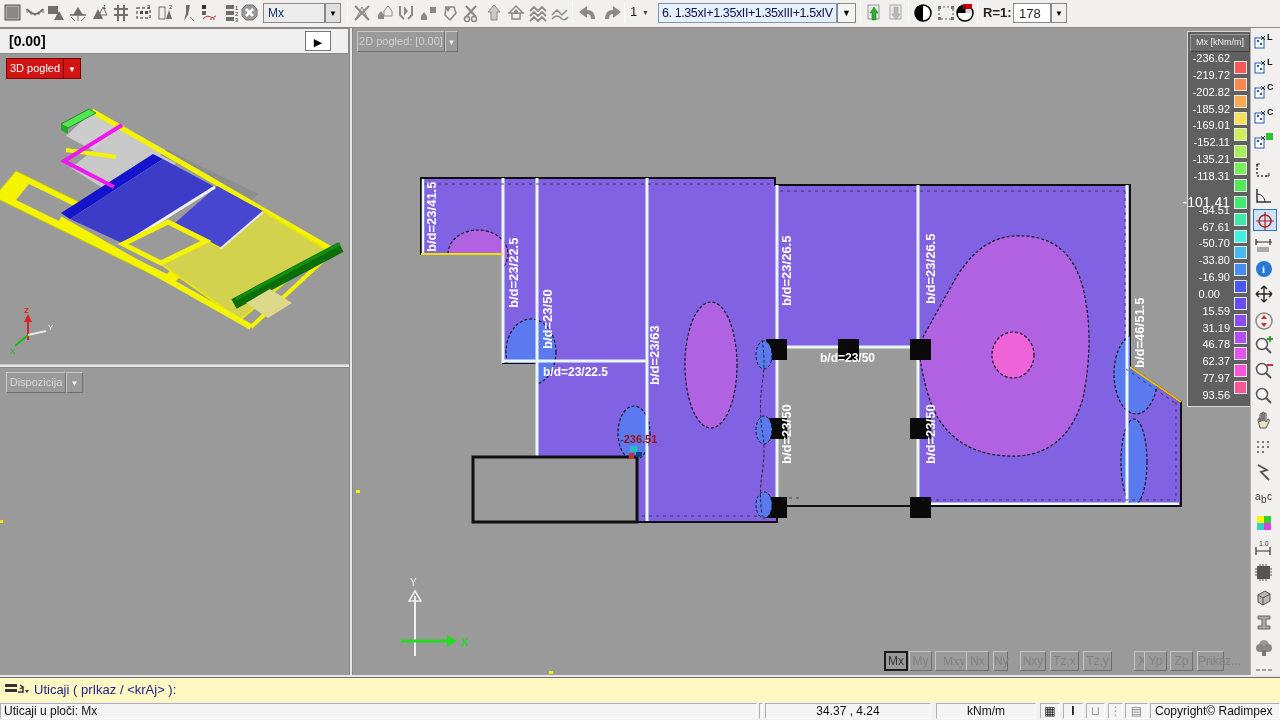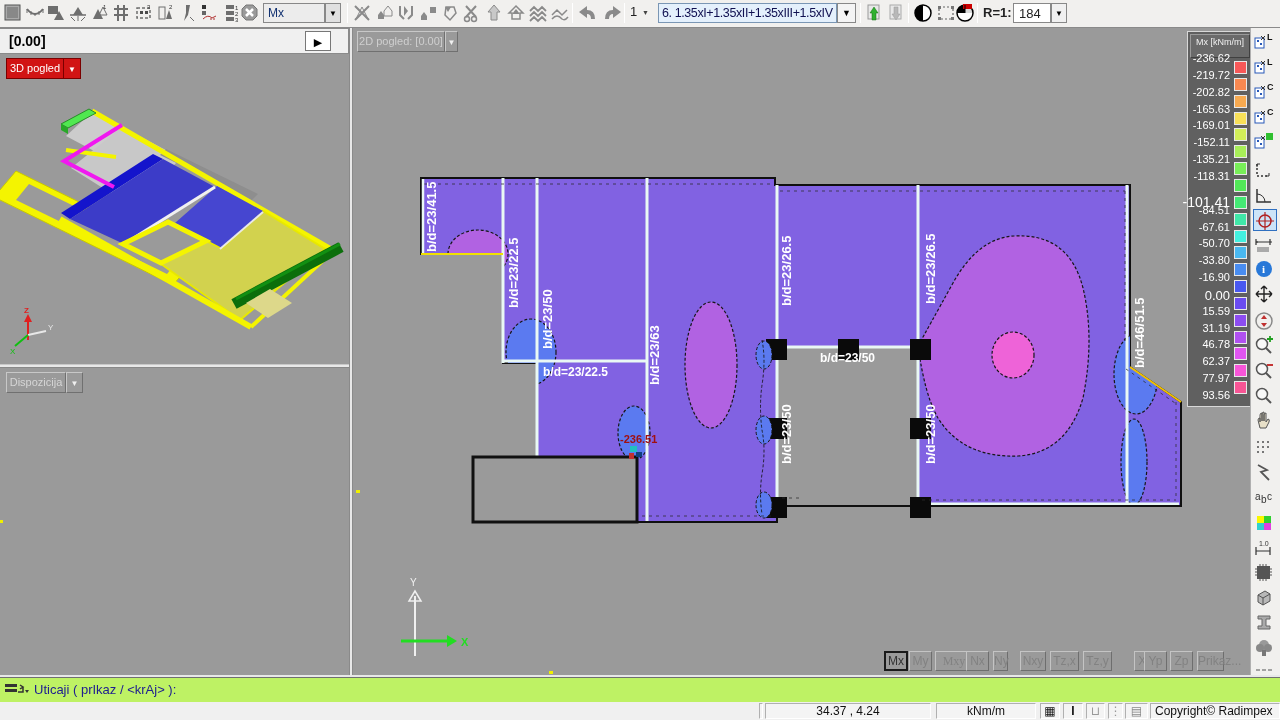--- a/index.html
+++ b/index.html
@@ -9,21 +9,21 @@
 #toolbar{left:0;top:0;width:1280px;height:28px;background:#f1f0ee;border-bottom:1px solid #8a8a8a;}
 .sep{position:absolute;top:3px;width:1px;height:20px;background:#b8b8b8;border-right:1px solid #fff;}
 .ticon{position:absolute;top:3px;width:20px;height:20px;}
 #leftpanel{left:0;top:28px;width:350px;height:649px;background:#9a9a9a;}
 #lptitle{left:0;top:28px;width:349px;height:26px;background:#f0f0f0;border:1px solid #8a8a8a;border-left:none;}
 #vdiv{left:349px;top:28px;width:4px;height:649px;background:#e8e8e8;border-left:1px solid #8a8a8a;border-right:1px solid #8a8a8a;}
 #hdiv3d{left:0;top:364px;width:349px;height:4px;background:#e8e8e8;border-top:1px solid #c8c8c8;border-bottom:1px solid #888;}
 #canvas{left:353px;top:28px;width:897px;height:649px;background:#9a9a9a;}
 #rtoolbar{left:1250px;top:28px;width:30px;height:649px;background:#f1f0ee;border-left:1px solid #b0b0b0;}
 #legend{left:1187px;top:31px;width:66px;height:376px;background:#606060;border:1px solid #d8d8d8;}
-#cmdbar{left:0;top:677px;width:1280px;height:25px;background:#bef264;border-top:1px solid #707070;}
+#cmdbar{left:0;top:677px;width:1280px;height:25px;background:#fef9c3;border-top:1px solid #707070;}
 #statusbar{left:0;top:702px;width:1280px;height:18px;background:#f0f0f0;}
 .spanel{position:absolute;top:1px;height:16px;background:#f4f4f4;border:1px solid #b0b0b0;border-bottom-color:#fff;border-right-color:#fff;font-size:12px;color:#111;}
 .vlab{position:absolute;color:#fff;font-size:13px;font-weight:bold;white-space:nowrap;transform:rotate(-90deg);transform-origin:left bottom;}
 .hlab{position:absolute;color:#fff;font-size:12px;font-weight:bold;white-space:nowrap;}
 .cbtn{position:absolute;top:651px;height:20px;background:#9a9a9a;border:1px solid;border-color:#c4c4c4 #6e6e6e #6e6e6e #c4c4c4;color:#828282;font-size:12px;text-align:center;line-height:18px;}
 </style>
 </head>
 <body>
 
 <div class="abs" id="toolbar"></div>
@@ -165,21 +165,21 @@
       </svg></div>
     <div class="ticon" style="left:955px;"><svg width="20" height="20">
         <circle cx="10" cy="10" r="8" fill="#fff" stroke="#000" stroke-width="1.5"></circle>
         <path d="M10,2 A8,8 0 0 0 2,10 L10,10 Z" fill="#000"></path>
         <path d="M10,2 A8,8 0 0 1 18,10 L10,10 Z" fill="#000" opacity="0.15"></path>
         <rect x="8" y="1" width="9" height="5" fill="#c00"></rect>
         <path d="M10,10 L10,2" stroke="#000"></path>
       </svg></div>
     <div class="sep" style="left:977px;"></div>
     <div class="abs" style="left:983px;top:5px;font-size:13px;font-weight:bold;color:#222;">R=1:</div>
-    <div class="abs" style="left:1013px;top:3px;width:38px;height:20px;background:#fff;border:1px solid #888;font-size:13px;color:#222;padding:2px 0 0 5px;">184</div>
+    <div class="abs" style="left:1013px;top:3px;width:38px;height:20px;background:#fff;border:1px solid #888;font-size:13px;color:#222;padding:2px 0 0 5px;">178</div>
     <div class="abs" style="left:1051px;top:3px;width:16px;height:20px;background:#f0f0f0;border:1px solid #888;text-align:center;font-size:8px;line-height:19px;">▼</div>
   </div>
 
 <div class="abs" id="leftpanel"></div>
 <div class="abs" id="lptitle">
   <span style="position:absolute;left:9px;top:4px;font-size:14px;font-weight:bold;color:#000;">[0.00]</span>
   <span style="position:absolute;left:305px;top:2px;width:26px;height:20px;background:#fff;border:1px solid #777;text-align:center;font-size:11px;line-height:20px;color:#000;">▶</span>
 </div>
 <div class="abs" id="vdiv"></div>
 <div class="abs" id="hdiv3d"></div>
@@ -363,29 +363,29 @@
     <div class="cbtn" style="left:1020px;width:26px;">Nxy</div>
     <div class="cbtn" style="left:1050px;width:29px;">Tz,x</div>
     <div class="cbtn" style="left:1083px;width:29px;">Tz,y</div>
     <div class="cbtn" style="left:1117px;width:23px;margin-left:17px;">Xp</div>
     <div class="cbtn" style="left:1144px;width:23px;">Yp</div>
     <div class="cbtn" style="left:1170px;width:23px;">Zp</div>
     <div class="cbtn" style="left:1197px;width:27px;">Prikaz...</div>
   </div>
 
 <div class="abs" id="legend">
-  <div style="position:absolute;left:2px;top:2px;width:60px;height:24px;background:#6a6a6a;border:1px solid;border-color:#9a9a9a #404040 #404040 #9a9a9a;color:#f0f0f0;font-size:9px;text-align:center;line-height:14px;">Mx [kNm/m]</div>
+  <div style="position:absolute;left:2px;top:2px;width:60px;height:18px;background:#6a6a6a;border:1px solid;border-color:#9a9a9a #404040 #404040 #9a9a9a;color:#f0f0f0;font-size:9px;text-align:center;line-height:14px;">Mx [kNm/m]</div>
   <div id="legrows">
       <div style="position:absolute;right:22px;top:20px;color:#fff;font-size:11px;">-236.62</div>
       <div style="position:absolute;left:46px;top:29px;width:13px;height:13px;background:#f85858;border:1px solid #e8e8e8;"></div>
       <div style="position:absolute;right:22px;top:36.85px;color:#fff;font-size:11px;">-219.72</div>
       <div style="position:absolute;left:46px;top:45.85px;width:13px;height:13px;background:#f88850;border:1px solid #e8e8e8;"></div>
       <div style="position:absolute;right:22px;top:53.7px;color:#fff;font-size:11px;">-202.82</div>
       <div style="position:absolute;left:46px;top:62.7px;width:13px;height:13px;background:#f8aa50;border:1px solid #e8e8e8;"></div>
-      <div style="position:absolute;right:22px;top:70.55000000000001px;color:#fff;font-size:11px;">-165.63</div>
+      <div style="position:absolute;right:22px;top:70.55000000000001px;color:#fff;font-size:11px;">-185.92</div>
       <div style="position:absolute;left:46px;top:79.55000000000001px;width:13px;height:13px;background:#f8e058;border:1px solid #e8e8e8;"></div>
       <div style="position:absolute;right:22px;top:87.4px;color:#fff;font-size:11px;">-169.01</div>
       <div style="position:absolute;left:46px;top:96.4px;width:13px;height:13px;background:#d2ee58;border:1px solid #e8e8e8;"></div>
       <div style="position:absolute;right:22px;top:104.25px;color:#fff;font-size:11px;">-152.11</div>
       <div style="position:absolute;left:46px;top:113.25px;width:13px;height:13px;background:#a8ee58;border:1px solid #e8e8e8;"></div>
       <div style="position:absolute;right:22px;top:121.10000000000001px;color:#fff;font-size:11px;">-135.21</div>
       <div style="position:absolute;left:46px;top:130.10000000000002px;width:13px;height:13px;background:#78ee58;border:1px solid #e8e8e8;"></div>
       <div style="position:absolute;right:22px;top:137.95000000000002px;color:#fff;font-size:11px;">-118.31</div>
       <div style="position:absolute;left:46px;top:146.95000000000002px;width:13px;height:13px;background:#52e858;border:1px solid #e8e8e8;"></div>
       <div style="position:absolute;right:22px;top:162px;color:#fff;font-size:14px;">-101.41</div>
@@ -393,21 +393,21 @@
       <div style="position:absolute;right:22px;top:171.65px;color:#fff;font-size:11px;">-84.51</div>
       <div style="position:absolute;left:46px;top:180.65px;width:13px;height:13px;background:#40e8a8;border:1px solid #e8e8e8;"></div>
       <div style="position:absolute;right:22px;top:188.5px;color:#fff;font-size:11px;">-67.61</div>
       <div style="position:absolute;left:46px;top:197.5px;width:13px;height:13px;background:#42f0e0;border:1px solid #e8e8e8;"></div>
       <div style="position:absolute;right:22px;top:205.35000000000002px;color:#fff;font-size:11px;">-50.70</div>
       <div style="position:absolute;left:46px;top:214.35000000000002px;width:13px;height:13px;background:#4ab8f0;border:1px solid #e8e8e8;"></div>
       <div style="position:absolute;right:22px;top:222.20000000000002px;color:#fff;font-size:11px;">-33.80</div>
       <div style="position:absolute;left:46px;top:231.20000000000002px;width:13px;height:13px;background:#488cf0;border:1px solid #e8e8e8;"></div>
       <div style="position:absolute;right:22px;top:239.05px;color:#fff;font-size:11px;">-16.90</div>
       <div style="position:absolute;left:46px;top:248.05px;width:13px;height:13px;background:#4858f0;border:1px solid #e8e8e8;"></div>
-      <div style="position:absolute;right:22px;top:255.90000000000003px;color:#fff;font-size:13px;">0.00</div>
+      <div style="position:absolute;right:32px;top:255.90000000000003px;color:#fff;font-size:11px;">0.00</div>
       <div style="position:absolute;left:46px;top:264.90000000000003px;width:13px;height:13px;background:#6a4cf0;border:1px solid #e8e8e8;"></div>
       <div style="position:absolute;right:22px;top:272.75px;color:#fff;font-size:11px;">15.59</div>
       <div style="position:absolute;left:46px;top:281.75px;width:13px;height:13px;background:#8c4cf0;border:1px solid #e8e8e8;"></div>
       <div style="position:absolute;right:22px;top:289.6px;color:#fff;font-size:11px;">31.19</div>
       <div style="position:absolute;left:46px;top:298.6px;width:13px;height:13px;background:#b050f0;border:1px solid #e8e8e8;"></div>
       <div style="position:absolute;right:22px;top:306.45000000000005px;color:#fff;font-size:11px;">46.78</div>
       <div style="position:absolute;left:46px;top:315.45000000000005px;width:13px;height:13px;background:#e055f0;border:1px solid #e8e8e8;"></div>
       <div style="position:absolute;right:22px;top:323.3px;color:#fff;font-size:11px;">62.37</div>
       <div style="position:absolute;left:46px;top:332.3px;width:13px;height:13px;background:#f855d8;border:1px solid #e8e8e8;"></div>
       <div style="position:absolute;right:22px;top:340.15000000000003px;color:#fff;font-size:11px;">77.97</div>
@@ -557,20 +557,21 @@
   <svg style="position:absolute;left:5px;top:4px;" width="24" height="16">
     <rect x="0" y="2" width="12" height="3" fill="#333"></rect>
     <rect x="0" y="7" width="12" height="3" fill="#333"></rect>
     <path d="M13,10 h5 v-5 M15,3 l3,2 -3,2" fill="none" stroke="#333" stroke-width="1.5"></path>
     <polygon points="20,8 24,8 22,11" fill="#333"></polygon>
   </svg>
   <span style="position:absolute;left:34px;top:4px;font-size:13px;color:#202090;">Uticaji ( prIkaz / &lt;krAj&gt; ):</span>
 </div>
 
 <div class="abs" id="statusbar">
+  <div class="spanel" style="left:0px;width:757px;padding-left:3px;">Uticaji u ploči: Mx</div>
   <div class="spanel" style="left:759px;width:4px;"></div>
   <div class="spanel" style="left:765px;width:166px;text-align:center;">34.37 , 4.24</div>
   <div class="spanel" style="left:936px;width:100px;text-align:center;">kNm/m</div>
   <div class="spanel" style="left:1040px;width:20px;text-align:center;">▦</div>
   <div class="spanel" style="left:1063px;width:20px;text-align:center;font-weight:bold;">I</div>
   <div class="spanel" style="left:1086px;width:19px;text-align:center;color:#999;">⊔</div>
   <div class="spanel" style="left:1108px;width:15px;text-align:center;color:#999;">⋮</div>
   <div class="spanel" style="left:1125px;width:23px;text-align:center;color:#888;">▤</div>
   <div class="spanel" style="left:1150px;width:130px;padding-left:4px;">Copyright© Radimpex</div>
 </div>

